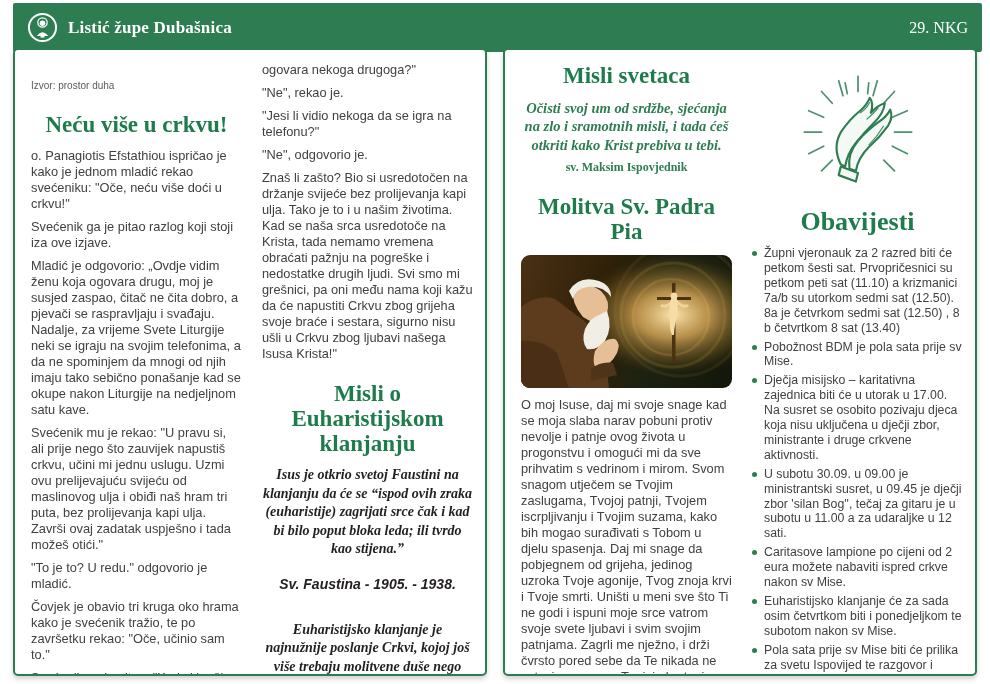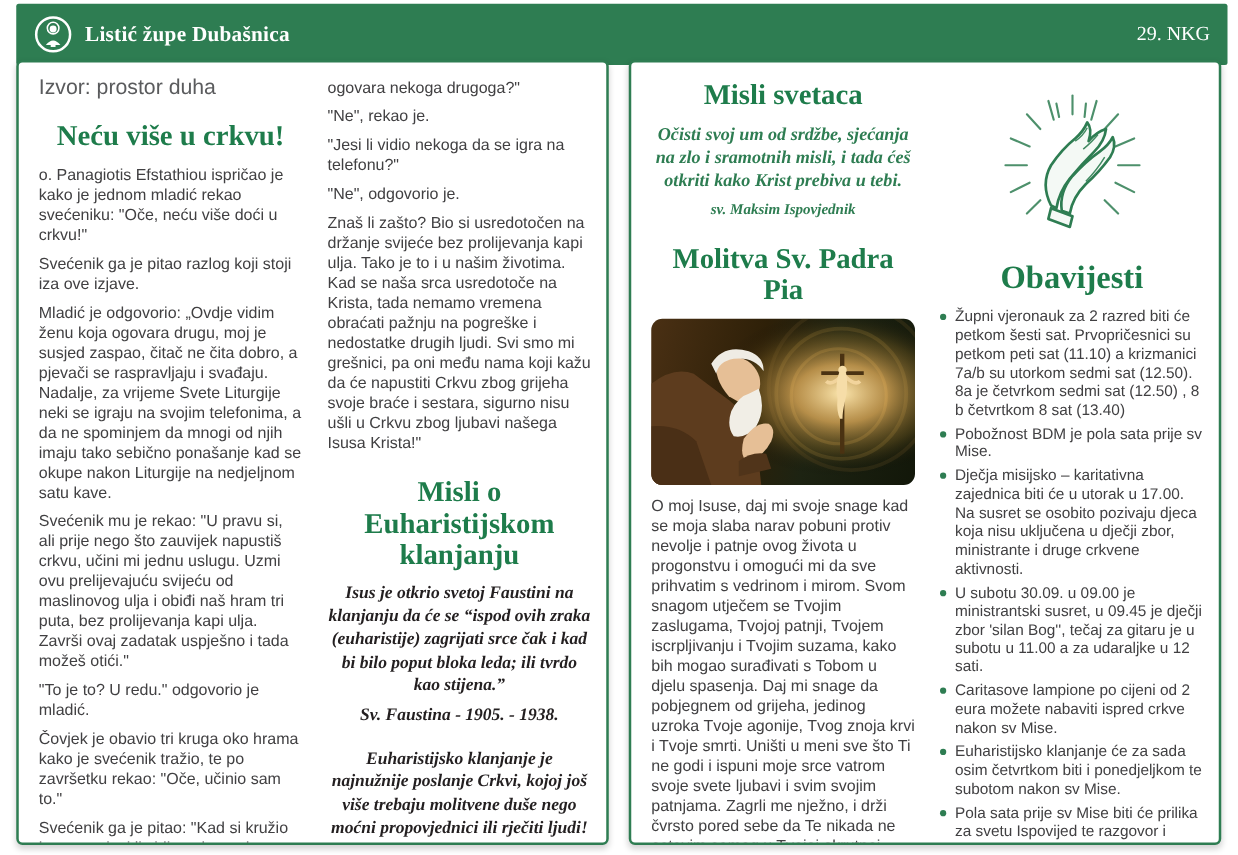--- a/index.html
+++ b/index.html
@@ -28,42 +28,42 @@
     display:flex;gap:20px;padding:12px 16px;overflow:hidden;
   }
   .panel.left{left:13px;}
   .panel.right{left:503px;}
   .col{width:211px;flex:0 0 211px;}
   
   .body{
     font-size:12.8px;line-height:16px;color:#414042;margin:0 0 7px 0;
   }
   .source{
-    font-size:17px;line-height:15px;color:#5a5b5d;margin:0 0 6px 0;
+    font-size:10px;line-height:15px;color:#5a5b5d;margin:16px 0 6px 0;
   }
   h2.green-head{
     font-family:"Liberation Serif",serif;font-weight:bold;color:#1e7c4b;
     text-align:center;font-size:23px;line-height:1.08;margin:20px 0 10px 0;
   }
   h2.big{font-size:26px;}
   .quote-dark{
     font-family:"Liberation Serif",serif;font-style:italic;font-weight:bold;
     color:#231f20;text-align:center;font-size:14px;line-height:18.5px;margin:0 0 2px 0;
   }
   .quote-author{
-    font-family:Liberation Serif, serif;font-style:italic;font-weight:bold;
-    color:#231f20;text-align:center;font-size:14px;line-height:18px;margin:5px;
+    font-family:Liberation Sans, sans-serif;font-style:italic;font-weight:bold;
+    color:#231f20;text-align:center;font-size:14px;line-height:18px;margin:16px;
   }
   .spacer-q{height:12px;}
   .quote-green{
     font-family:"Liberation Serif",serif;font-style:italic;font-weight:bold;
     color:#2e7d52;text-align:center;font-size:14.5px;line-height:18.5px;margin:0 0 6px 0;
   }
   .quote-green-author{
-    font-family:"Liberation Serif",serif;font-style:italic;font-weight:bold;
+    font-family:"Liberation Serif",serif;font-weight:bold;
     color:#2e7d52;text-align:center;font-size:12px;margin:0 0 4px 0;
   }
   .prayer{margin-top:9px;}
   
   .pio-image{
     width:211px;height:133px;border-radius:9px;overflow:hidden;position:relative;
     background:linear-gradient(105deg,#4a3014 0%,#2e2008 38%,#1d2312 62%,#121709 100%);
     margin:2px 0 2px 0;
   }
   .pio-image svg{display:block;width:100%;height:100%;}

